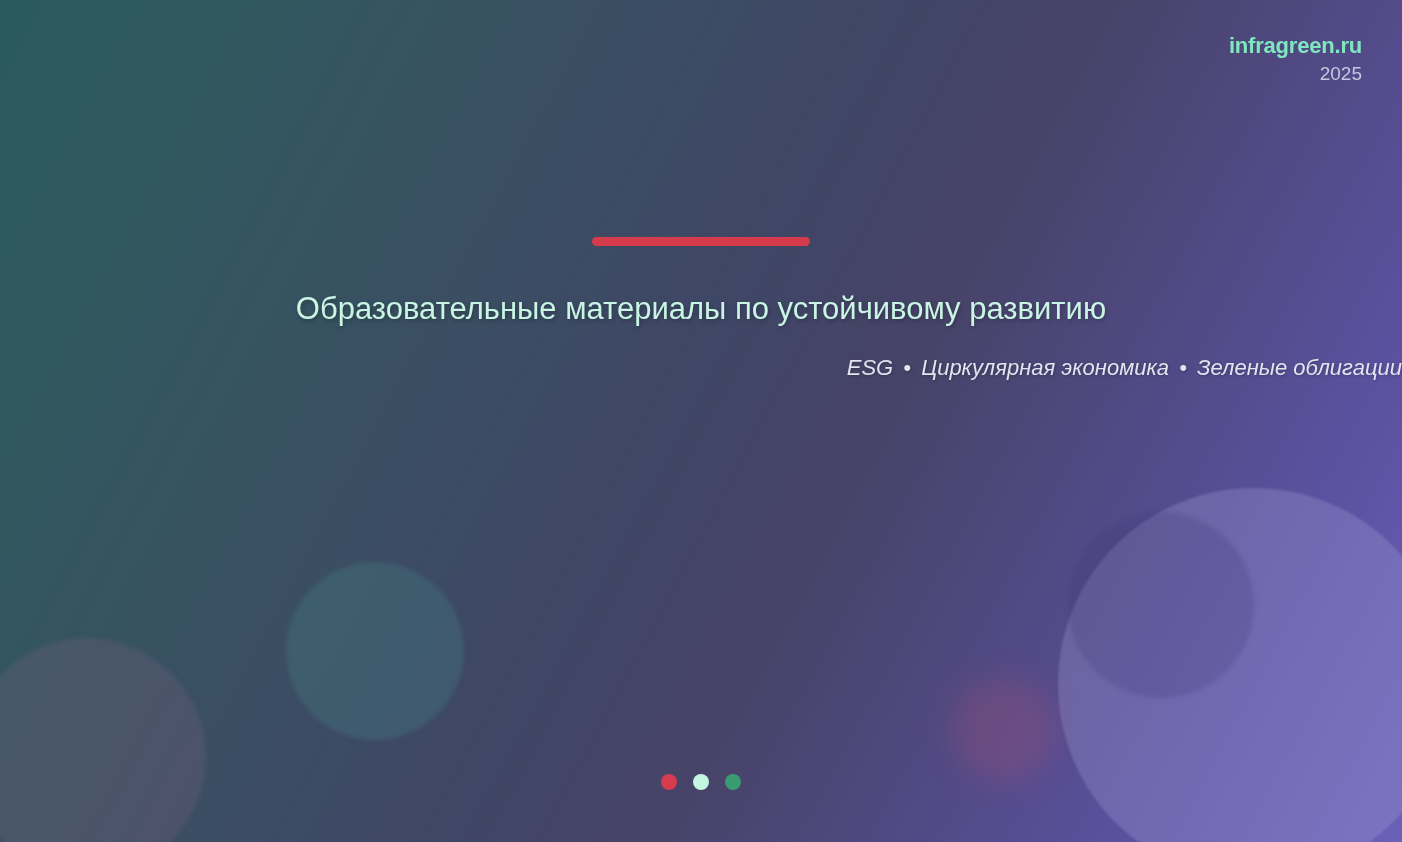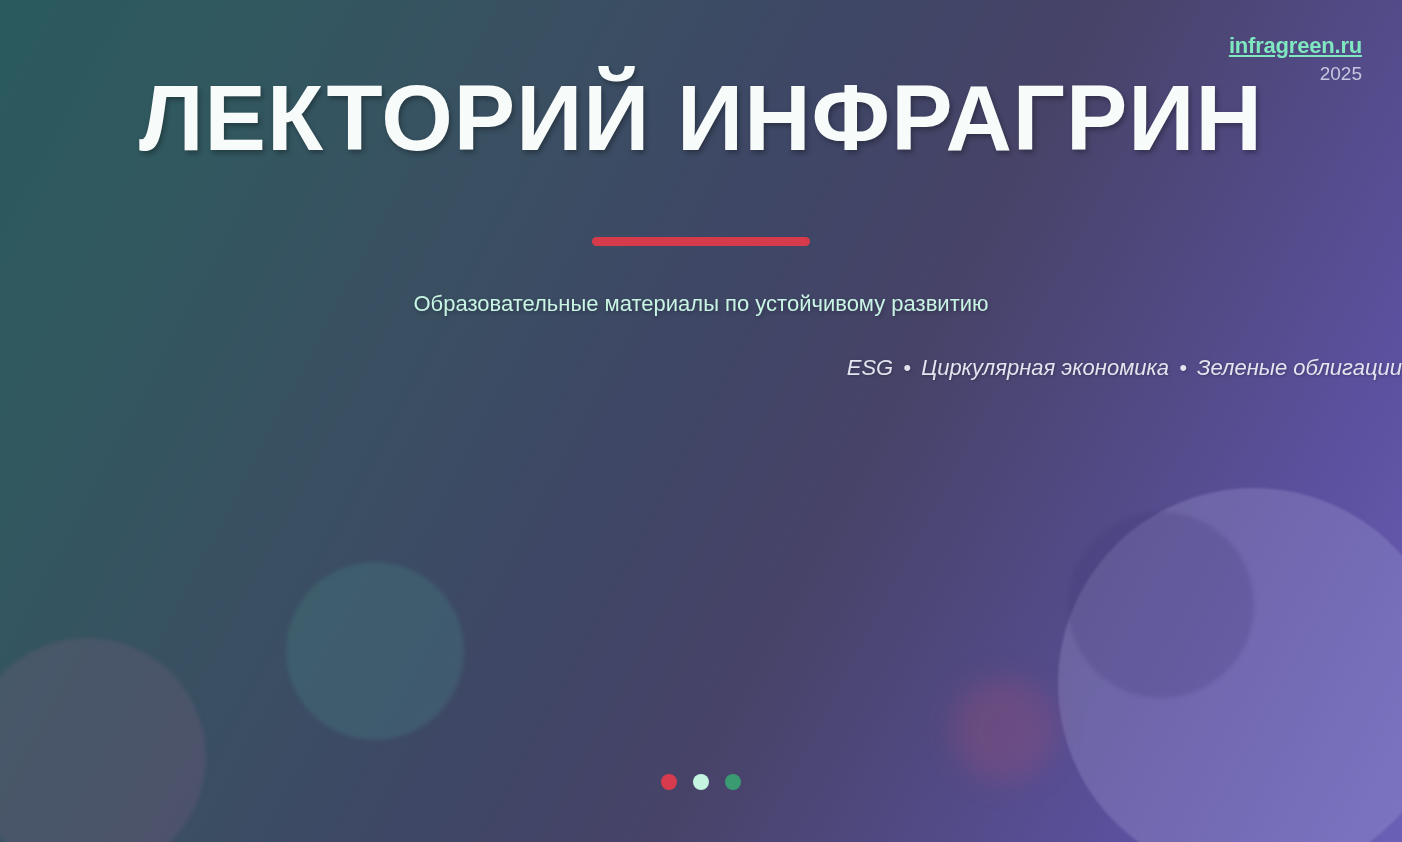--- a/index.html
+++ b/index.html
@@ -92,21 +92,21 @@
     width:218px; height:9px;
     border-radius:5px;
     background:#d63b4c;
     z-index:4;
   }
 
   
   #subtitle {
     position:absolute; left:0; right:0; top:291px;
     text-align:center; z-index:4;
-    font-size:22px; font-weight:normal;
+    font-size:31px; font-weight:normal;
     color:#c8f5e4;
     text-shadow:1px 2px 4px rgba(0,0,0,0.28);
     white-space:nowrap;
   }
 
   
   #tagline {
     position:absolute; left:0; right:0; top:355px;
     text-align:right; z-index:4;
     font-size:22px; font-style:italic; font-weight:normal;
@@ -129,25 +129,24 @@
 
 <div id="slide">
 
   <div class="blob" id="blob-teal"></div>
   <div class="blob" id="blob-mauve"></div>
   <div class="blob" id="blob-purple-large"></div>
   <div class="blob" id="blob-purple-small"></div>
   <div class="blob" id="blob-rose"></div>
 
   <div id="brand-corner">
-    <div id="brand-site" style="color: rgb(127, 232, 192); text-decoration: underline;">infragreen.ru</div>
+    <div id="brand-site" style="color: rgb(127, 232, 192);">infragreen.ru</div>
     <div id="brand-year" style="color: rgb(197, 200, 224);">2025</div>
   </div>
 
-  <h1 id="title" style="color: rgb(247, 251, 250);">ЛЕКТОРИЙ ИНФРАГРИН</h1>
 
   <div id="divider" style="background: rgb(214, 59, 76);"></div>
 
   <h2 id="subtitle" style="color: rgb(200, 245, 228);">Образовательные материалы по устойчивому развитию</h2>
 
   <div id="tagline">
     <span>ESG</span>
     <span class="sep">•</span>
     <span>Циркулярная экономика</span>
     <span class="sep">•</span>

